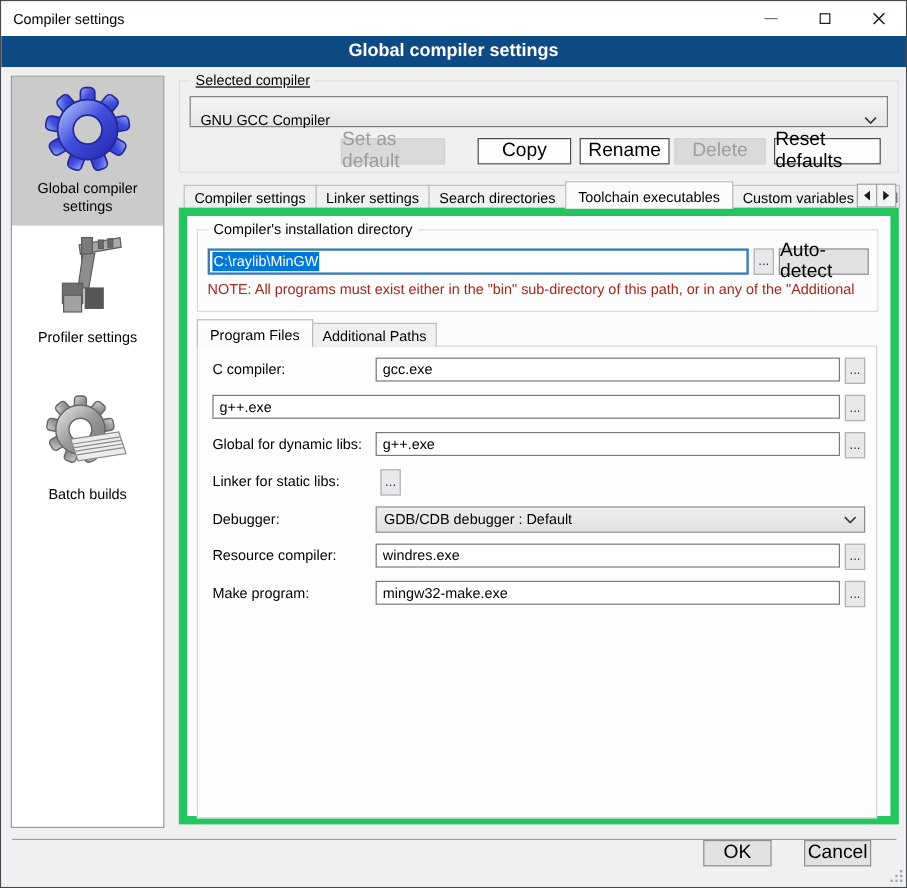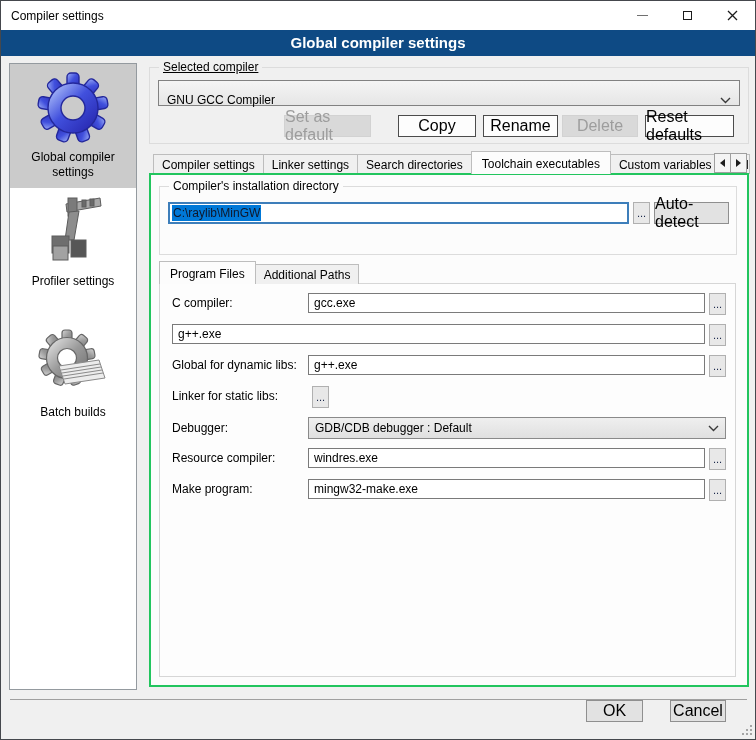--- a/index.html
+++ b/index.html
@@ -57,29 +57,29 @@
   .tab { background:#f0f0f0; border:1px solid #bdbdbd; border-bottom:none; padding:3px 8px 4px;
          font-size:12px; white-space:nowrap; margin-right:-1px; height:20px; }
   .tab.selected { background:#fcfcfc; height:23px; padding:5px 10px; position:relative; z-index:3; }
   .tab.clip { width:38px; overflow:hidden; }
   .tab-arrows { position:absolute; right:2px; bottom:1px; display:flex; }
   .arrow-btn { width:17px; height:20px; background:#f4f4f4; border:1px solid #9f9f9f;
                display:flex; align-items:center; justify-content:center; margin-left:-1px; }
   .tri-l { width:0; height:0; border-top:4px solid transparent; border-bottom:4px solid transparent; border-right:5px solid #1c1c1c; }
   .tri-r { width:0; height:0; border-top:4px solid transparent; border-bottom:4px solid transparent; border-left:5px solid #1c1c1c; }
 
-  .tabpage { position:relative; z-index:2; height:514px; background:#fcfcfc; border:2px solid #22c55e; margin-top:-1px; }
+  .tabpage { position:relative; z-index:2; height:514px; background:#fcfcfc; border:7px solid #22c55e; margin-top:-1px; }
 
   
   .gb2 { margin:11px 10px 0 8px; height:69px; background:#fcfcfc; }
   .gb2 .gb-label { background:#fcfcfc; }
   .dirrow { display:flex; align-items:center; margin:15px 7px 0 8px; }
   .dir-input { flex:1; height:22px; background:#fff; border:2px solid #3d7eba;
                display:flex; align-items:center; padding:0 2px; overflow:hidden; white-space:nowrap; }
-  .dir-input .sel { background:#0078d7; color:#0f172a; padding:1px 1px; }
+  .dir-input .sel { background:#0078d7; color:#ffffff; padding:1px 1px; }
   .browse { width:17px; height:22px; background:#e8e8e8; border:1px solid #b0b0b0;
             font-size:11px; line-height:14px; text-align:center; color:#1d2a4d; margin-left:4px; cursor:default; }
   .autodetect { width:75px; margin-left:4px; }
   .note { margin:5px 0 0 8px; color:#a6271c; font-size:12px; white-space:nowrap; }
 
   
   .subtabbar { margin:6px 0 0 8px; height:23px; display:flex; align-items:flex-end; position:relative; z-index:2; }
   .subpanel { margin:-1px 11px 0 8px; height:394px; background:#fdfdfd; border:1px solid #d6d6d6; padding-top:9px; }
 
   .prow { display:flex; align-items:flex-start; margin:0 9px 11px 12px; height:20px; }
@@ -255,20 +255,21 @@
 
         <div class="groupbox gb2">
           <span class="gb-label">Compiler's installation directory</span>
           <div class="dirrow">
             <div class="dir-input">
               <span class="sel">C:\raylib\MinGW</span>
             </div>
             <div class="btn browse">...</div>
             <div class="btn softb autodetect">Auto-detect</div>
           </div>
+          <div class="note">NOTE: All programs must exist either in the "bin" sub-directory of this path, or in any of the "Additional</div>
         </div>
 
         <div class="subtabbar">
           <div class="tab selected">Program Files</div>
           <div class="tab">Additional Paths</div>
         </div>
 
         <div class="subpanel">
 
           <div class="prow">

